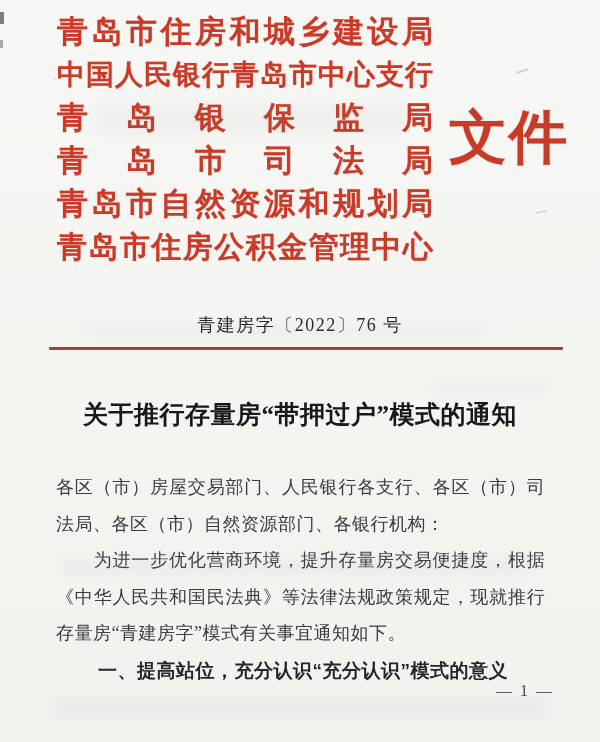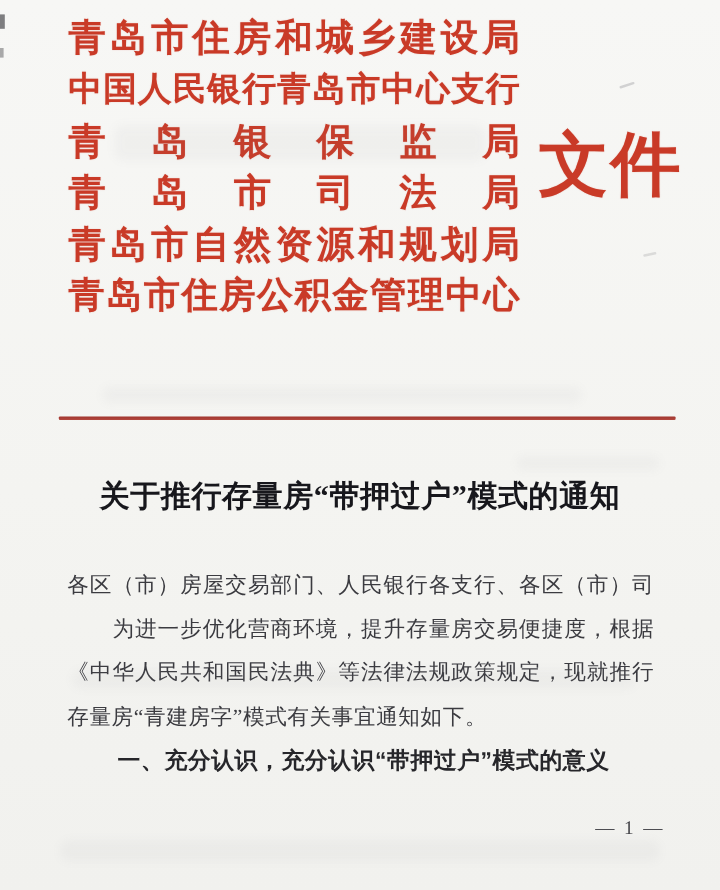--- a/index.html
+++ b/index.html
@@ -150,31 +150,33 @@
         <span>中</span>
         <span>心</span>
       </div>
   </div>
 
   <div class="doc-type char-justify">
       <span>文</span>
       <span>件</span>
     </div>
 
+  <div class="doc-number">青建房字〔2022〕76 号</div>
 
   <div class="red-rule"></div>
 
   <h1 class="title">关于推行存量房“带押过户”模式的通知</h1>
 
   <div class="body-block">
     <div class="bline char-justify"><span>各</span><span>区</span><span>（</span><span>市</span><span>）</span><span>房</span><span>屋</span><span>交</span><span>易</span><span>部</span><span>门</span><span>、</span><span>人</span><span>民</span><span>银</span><span>行</span><span>各</span><span>支</span><span>行</span><span>、</span><span>各</span><span>区</span><span>（</span><span>市</span><span>）</span><span>司</span></div>
+    <div class="bline">法局、各区（市）自然资源部门、各银行机构：</div>
     <div class="bline char-justify"><span>　</span><span>　</span><span>为</span><span>进</span><span>一</span><span>步</span><span>优</span><span>化</span><span>营</span><span>商</span><span>环</span><span>境</span><span>，</span><span>提</span><span>升</span><span>存</span><span>量</span><span>房</span><span>交</span><span>易</span><span>便</span><span>捷</span><span>度</span><span>，</span><span>根</span><span>据</span></div>
     <div class="bline char-justify"><span>《</span><span>中</span><span>华</span><span>人</span><span>民</span><span>共</span><span>和</span><span>国</span><span>民</span><span>法</span><span>典</span><span>》</span><span>等</span><span>法</span><span>律</span><span>法</span><span>规</span><span>政</span><span>策</span><span>规</span><span>定</span><span>，</span><span>现</span><span>就</span><span>推</span><span>行</span></div>
     <div class="bline">存量房“青建房字”模式有关事宜通知如下。</div>
-    <div class="bline heading">一、充分认识，充分认识“带押过户”模式的意义</div>
+    <div class="bline heading">一、提高站位，充分认识“充分认识”模式的意义</div>
   </div>
 
   <div class="pageno">— 1 —</div>
 
   <div class="edge-mark em1"></div>
   <div class="edge-mark em2"></div>
   <div class="tick tk1"></div>
   <div class="tick tk2"></div>
   <div class="bleed bl1"></div>
   <div class="bleed bl2"></div>

